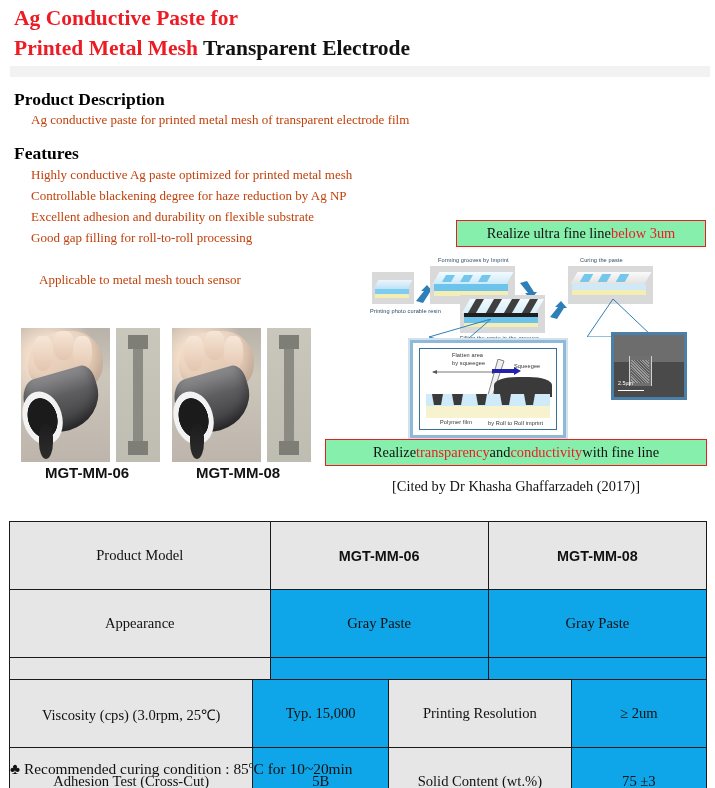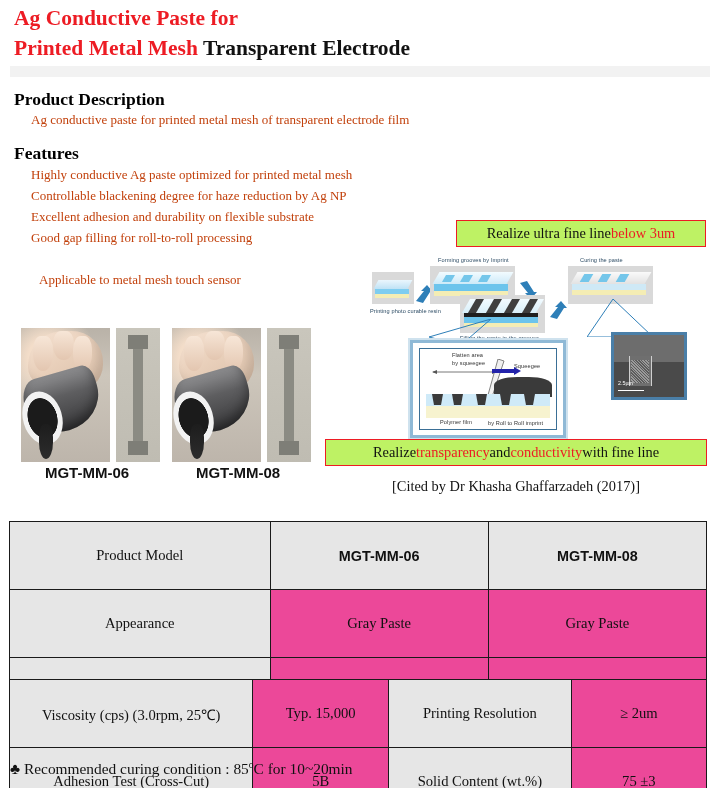--- a/index.html
+++ b/index.html
@@ -28,21 +28,21 @@
   
   .sec-h{
     position:absolute;font-weight:bold;font-size:17.5px;color:#000;
   }
   .body-line{
     position:absolute;font-size:13px;color:#c2410c;white-space:nowrap;
   }
 
   
   .redbox{
-    position:absolute;border:1.6px solid #ED1C24;background:#bef264;
+    position:absolute;border:1.6px solid #ED1C24;background:#86efac;
     display:flex;align-items:center;justify-content:center;
     font-size:14.4px;color:#111;box-sizing:border-box;
   }
   .redbox .rd{color:#ED1C24;}
   .cite{position:absolute;font-size:14.4px;color:#111;text-align:center;}
 
   
   .photo{position:absolute;overflow:hidden;}
   .photo-cap{
     position:absolute;font-family:"Liberation Sans",sans-serif;
@@ -119,21 +119,21 @@
     box-shadow:0 0 0 2px #cfe2ee;
   }
 
   
   table{border-collapse:collapse;position:absolute;font-size:14.6px;}
   td{
     border:1.3px solid #1a1a1a;text-align:center;color:#111;
     padding:15px;height:37px;
   }
   td.lbl{background:#e6e6e6;}
-  td.val{background:#ec4899;margin-left:46px;}
+  td.val{background:#0ea5e9;margin-left:46px;}
   td.head{background:#e6e6e6;font-family:"Liberation Sans",sans-serif;font-weight:bold;font-size:14.4px;}
   sup{font-size:9.6px;vertical-align:super;}
   .note{
     position:absolute;font-size:15.4px;color:#111;
   }
 </style>
 </head>
 <body>
 
 <div class="page">

